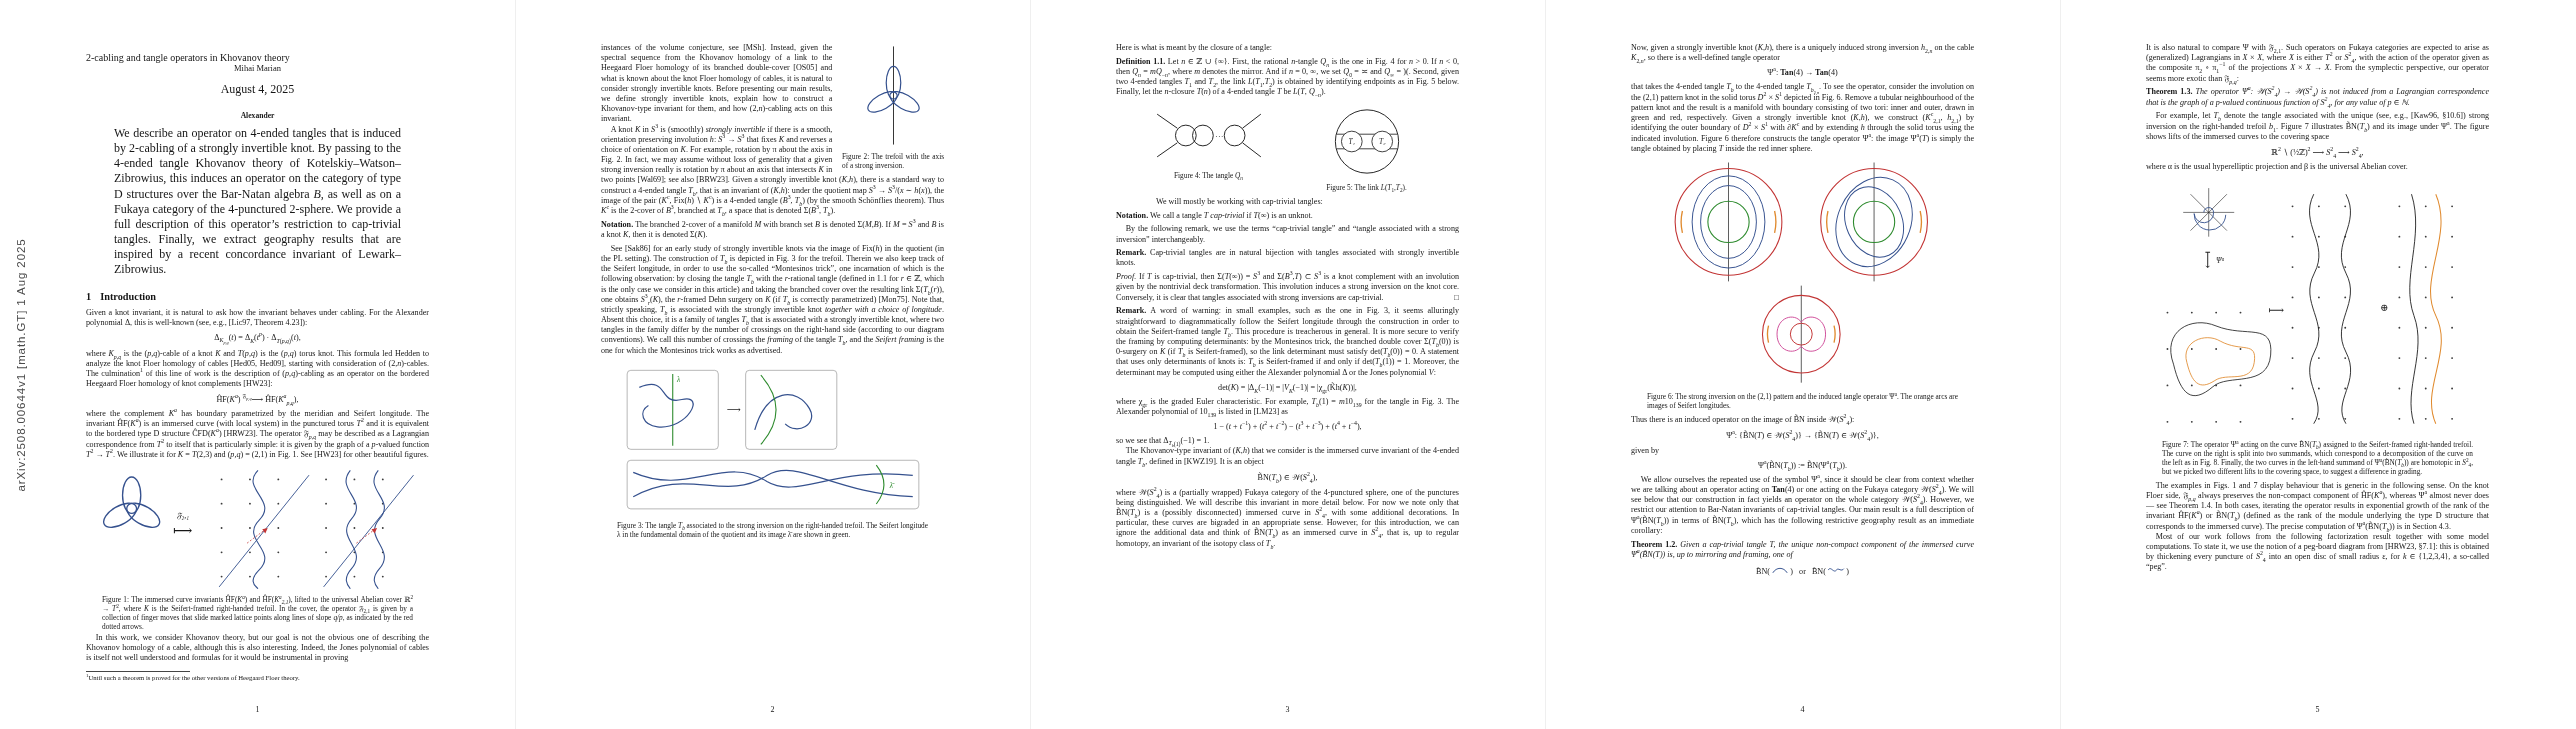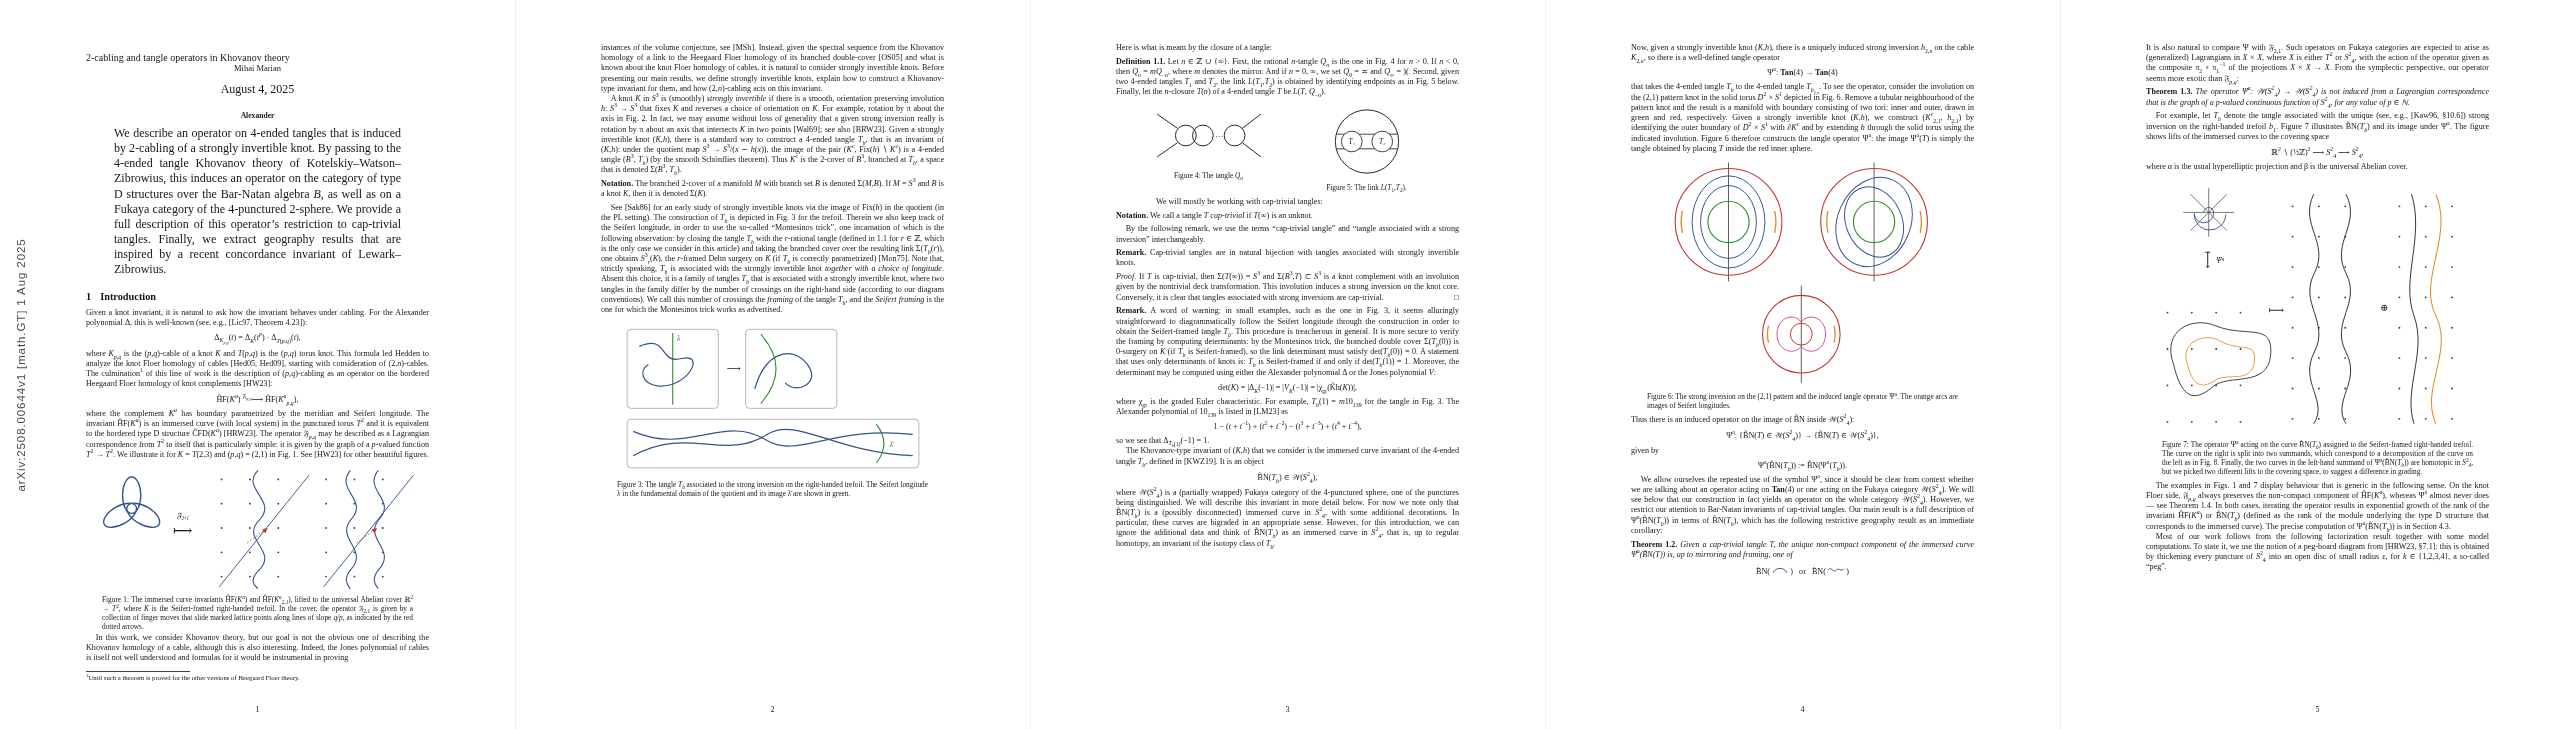--- a/index.html
+++ b/index.html
@@ -133,20 +133,31 @@
 
       <p class="body-par ind" style="margin-top:2px;">In this work, we consider Khovanov theory, but our goal is not the obvious one of describing the Khovanov homology of a cable, although this is also interesting. Indeed, the Jones polynomial of cables is itself not well understood and formulas for it would be instrumental in proving</p>
       <hr class="fnrule">
       <div class="footnote"><sup>1</sup>Until such a theorem is proved for the other versions of Heegaard Floer theory.</div>
     </div>
     <div class="pageno">1</div>
   </div>
 
   <div class="page">
     <div class="content pad2">
+      <div class="figfloat">
+        <svg width="85" height="103" viewBox="0 0 140 170">
+          <line x1="70" y1="4" x2="70" y2="166" stroke="#222" stroke-width="1.5"></line>
+          <g stroke="#35518e" fill="none" stroke-width="2">
+            <ellipse cx="70" cy="64" rx="12" ry="27"></ellipse>
+            <ellipse cx="70" cy="64" rx="12" ry="27" transform="rotate(120 70 85)"></ellipse>
+            <ellipse cx="70" cy="64" rx="12" ry="27" transform="rotate(240 70 85)"></ellipse>
+          </g>
+        </svg>
+        <div class="caption">Figure 2: The trefoil with the axis of a strong inversion.</div>
+      </div>
 
       <p class="body-par">instances of the volume conjecture, see [MSh]. Instead, given the spectral sequence from the Khovanov homology of a link to the Heegaard Floer homology of its branched double-cover [OS05] and what is known about the knot Floer homology of cables, it is natural to consider strongly invertible knots. Before presenting our main results, we define strongly invertible knots, explain how to construct a Khovanov-type invariant for them, and how (2,<i>n</i>)-cabling acts on this invariant.</p>
       <p class="body-par ind">A knot <i>K</i> in <i>S</i><sup>3</sup> is (smoothly) <i>strongly invertible</i> if there is a smooth, orientation preserving involution <i>h</i>: <i>S</i><sup>3</sup> → <i>S</i><sup>3</sup> that fixes <i>K</i> and reverses a choice of orientation on <i>K</i>. For example, rotation by π about the axis in Fig. 2. In fact, we may assume without loss of generality that a given strong inversion really is rotation by π about an axis that intersects <i>K</i> in two points [Wal69]; see also [BRW23]. Given a strongly invertible knot (<i>K</i>,<i>h</i>), there is a standard way to construct a 4-ended tangle <i>T<sub>b</sub></i>, that is an invariant of (<i>K</i>,<i>h</i>): under the quotient map <i>S</i><sup>3</sup> → <i>S</i><sup>3</sup>/(<i>x</i> ∼ <i>h</i>(<i>x</i>)), the image of the pair (<i>K</i><sup>c</sup>, Fix(<i>h</i>) ∖ <i>K</i><sup>c</sup>) is a 4-ended tangle (<i>B</i><sup>3</sup>, <i>T<sub>b</sub></i>) (by the smooth Schönflies theorem). Thus <i>K</i><sup>c</sup> is the 2-cover of <i>B</i><sup>3</sup>, branched at <i>T<sub>b</sub></i>, a space that is denoted Σ(<i>B</i><sup>3</sup>, <i>T<sub>b</sub></i>).</p>
       <p class="body-par blk"><span class="blk-label">Notation.</span> <span>The branched 2-cover of a manifold <i>M</i> with branch set <i>B</i> is denoted Σ(<i>M</i>,<i>B</i>). If <i>M</i> = <i>S</i><sup>3</sup> and <i>B</i> is a knot <i>K</i>, then it is denoted Σ(<i>K</i>).</span></p>
       <p class="body-par ind">See [Sak86] for an early study of strongly invertible knots via the image of Fix(<i>h</i>) in the quotient (in the PL setting). The construction of <i>T<sub>b</sub></i> is depicted in Fig. 3 for the trefoil. Therein we also keep track of the Seifert longitude, in order to use the so-called “Montesinos trick”, one incarnation of which is the following observation: by closing the tangle <i>T<sub>b</sub></i> with the <i>r</i>-rational tangle (defined in 1.1 for <i>r</i> ∈ ℤ, which is the only case we consider in this article) and taking the branched cover over the resulting link Σ(<i>T<sub>b</sub></i>(<i>r</i>)), one obtains <i>S</i><sup>3</sup><sub><i>r</i></sub>(<i>K</i>), the <i>r</i>-framed Dehn surgery on <i>K</i> (if <i>T<sub>b</sub></i> is correctly parametrized) [Mon75]. Note that, strictly speaking, <i>T<sub>b</sub></i> is associated with the strongly invertible knot <i>together with a choice of longitude</i>. Absent this choice, it is a family of tangles <i>T<sub>b</sub></i> that is associated with a strongly invertible knot, where two tangles in the family differ by the number of crossings on the right-hand side (according to our diagram conventions). We call this number of crossings the <i>framing</i> of the tangle <i>T<sub>b</sub></i>, and the <i>Seifert framing</i> is the one for which the Montesinos trick works as advertised.</p>
 
       <div class="figure">
         <svg width="316" height="152" viewBox="0 0 520 250">
           <g>
             <rect x="20" y="12" width="150" height="130" rx="6" fill="none" stroke="#8a8a8a" stroke-width="1"></rect>

